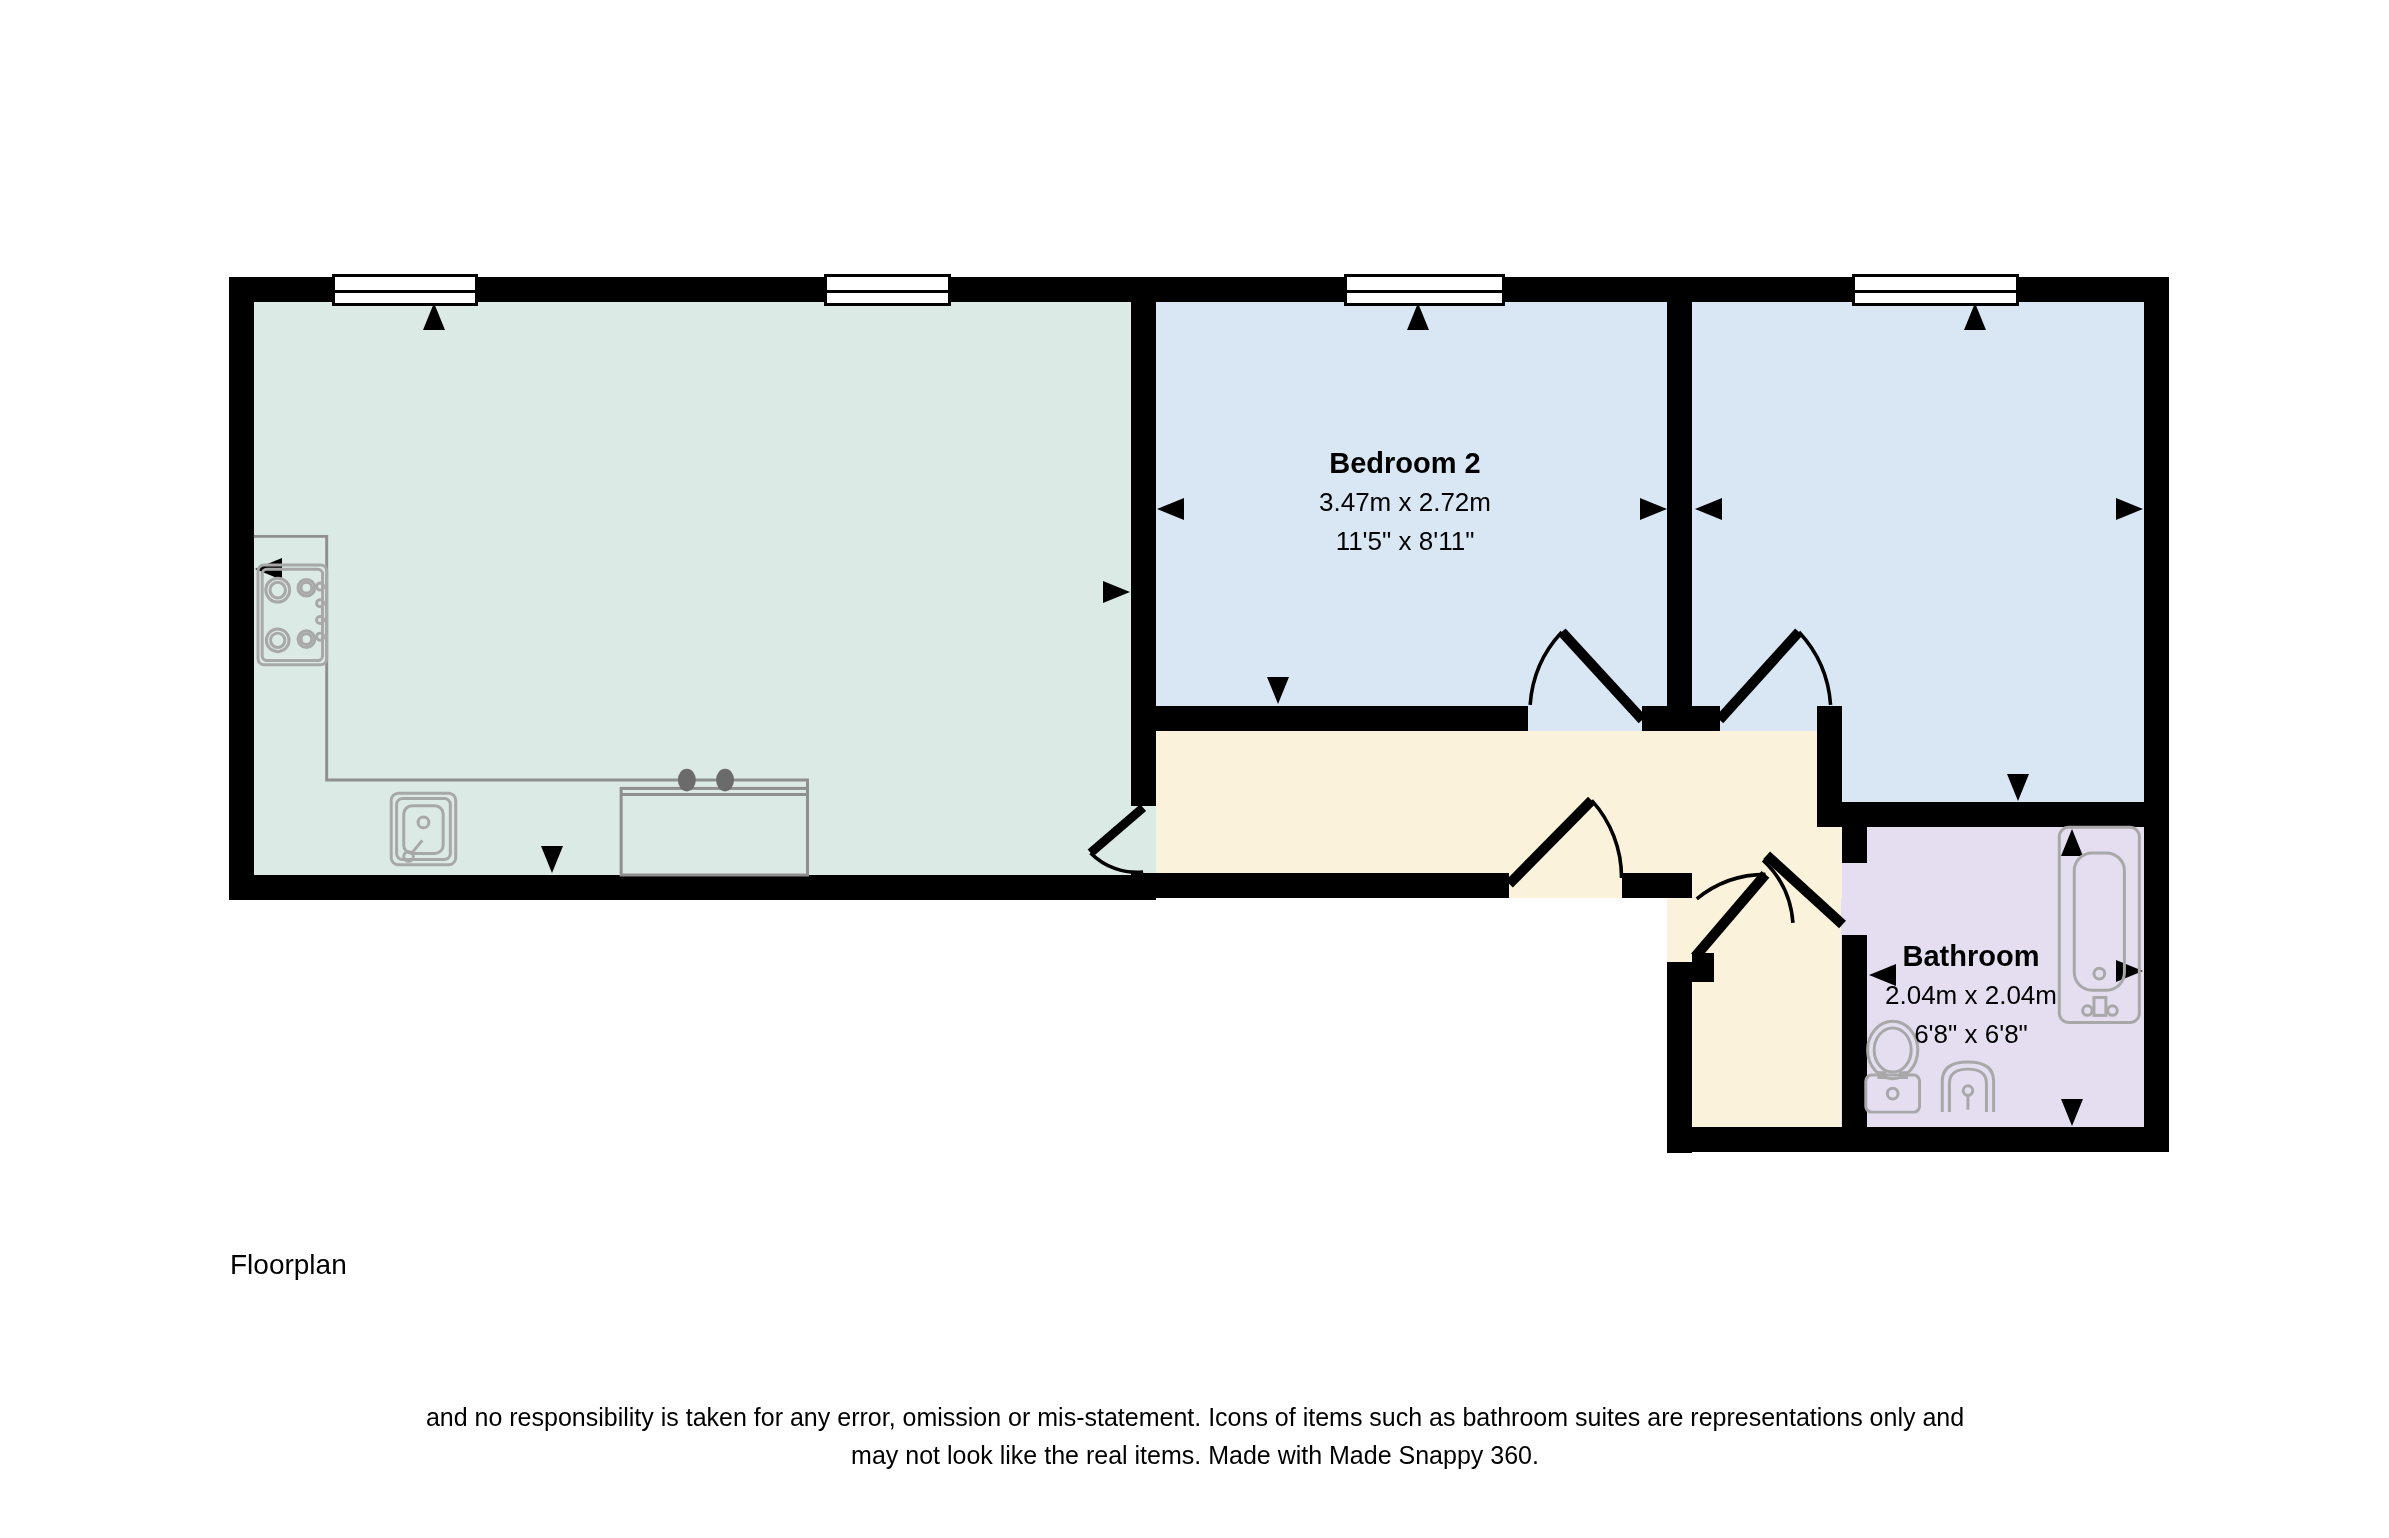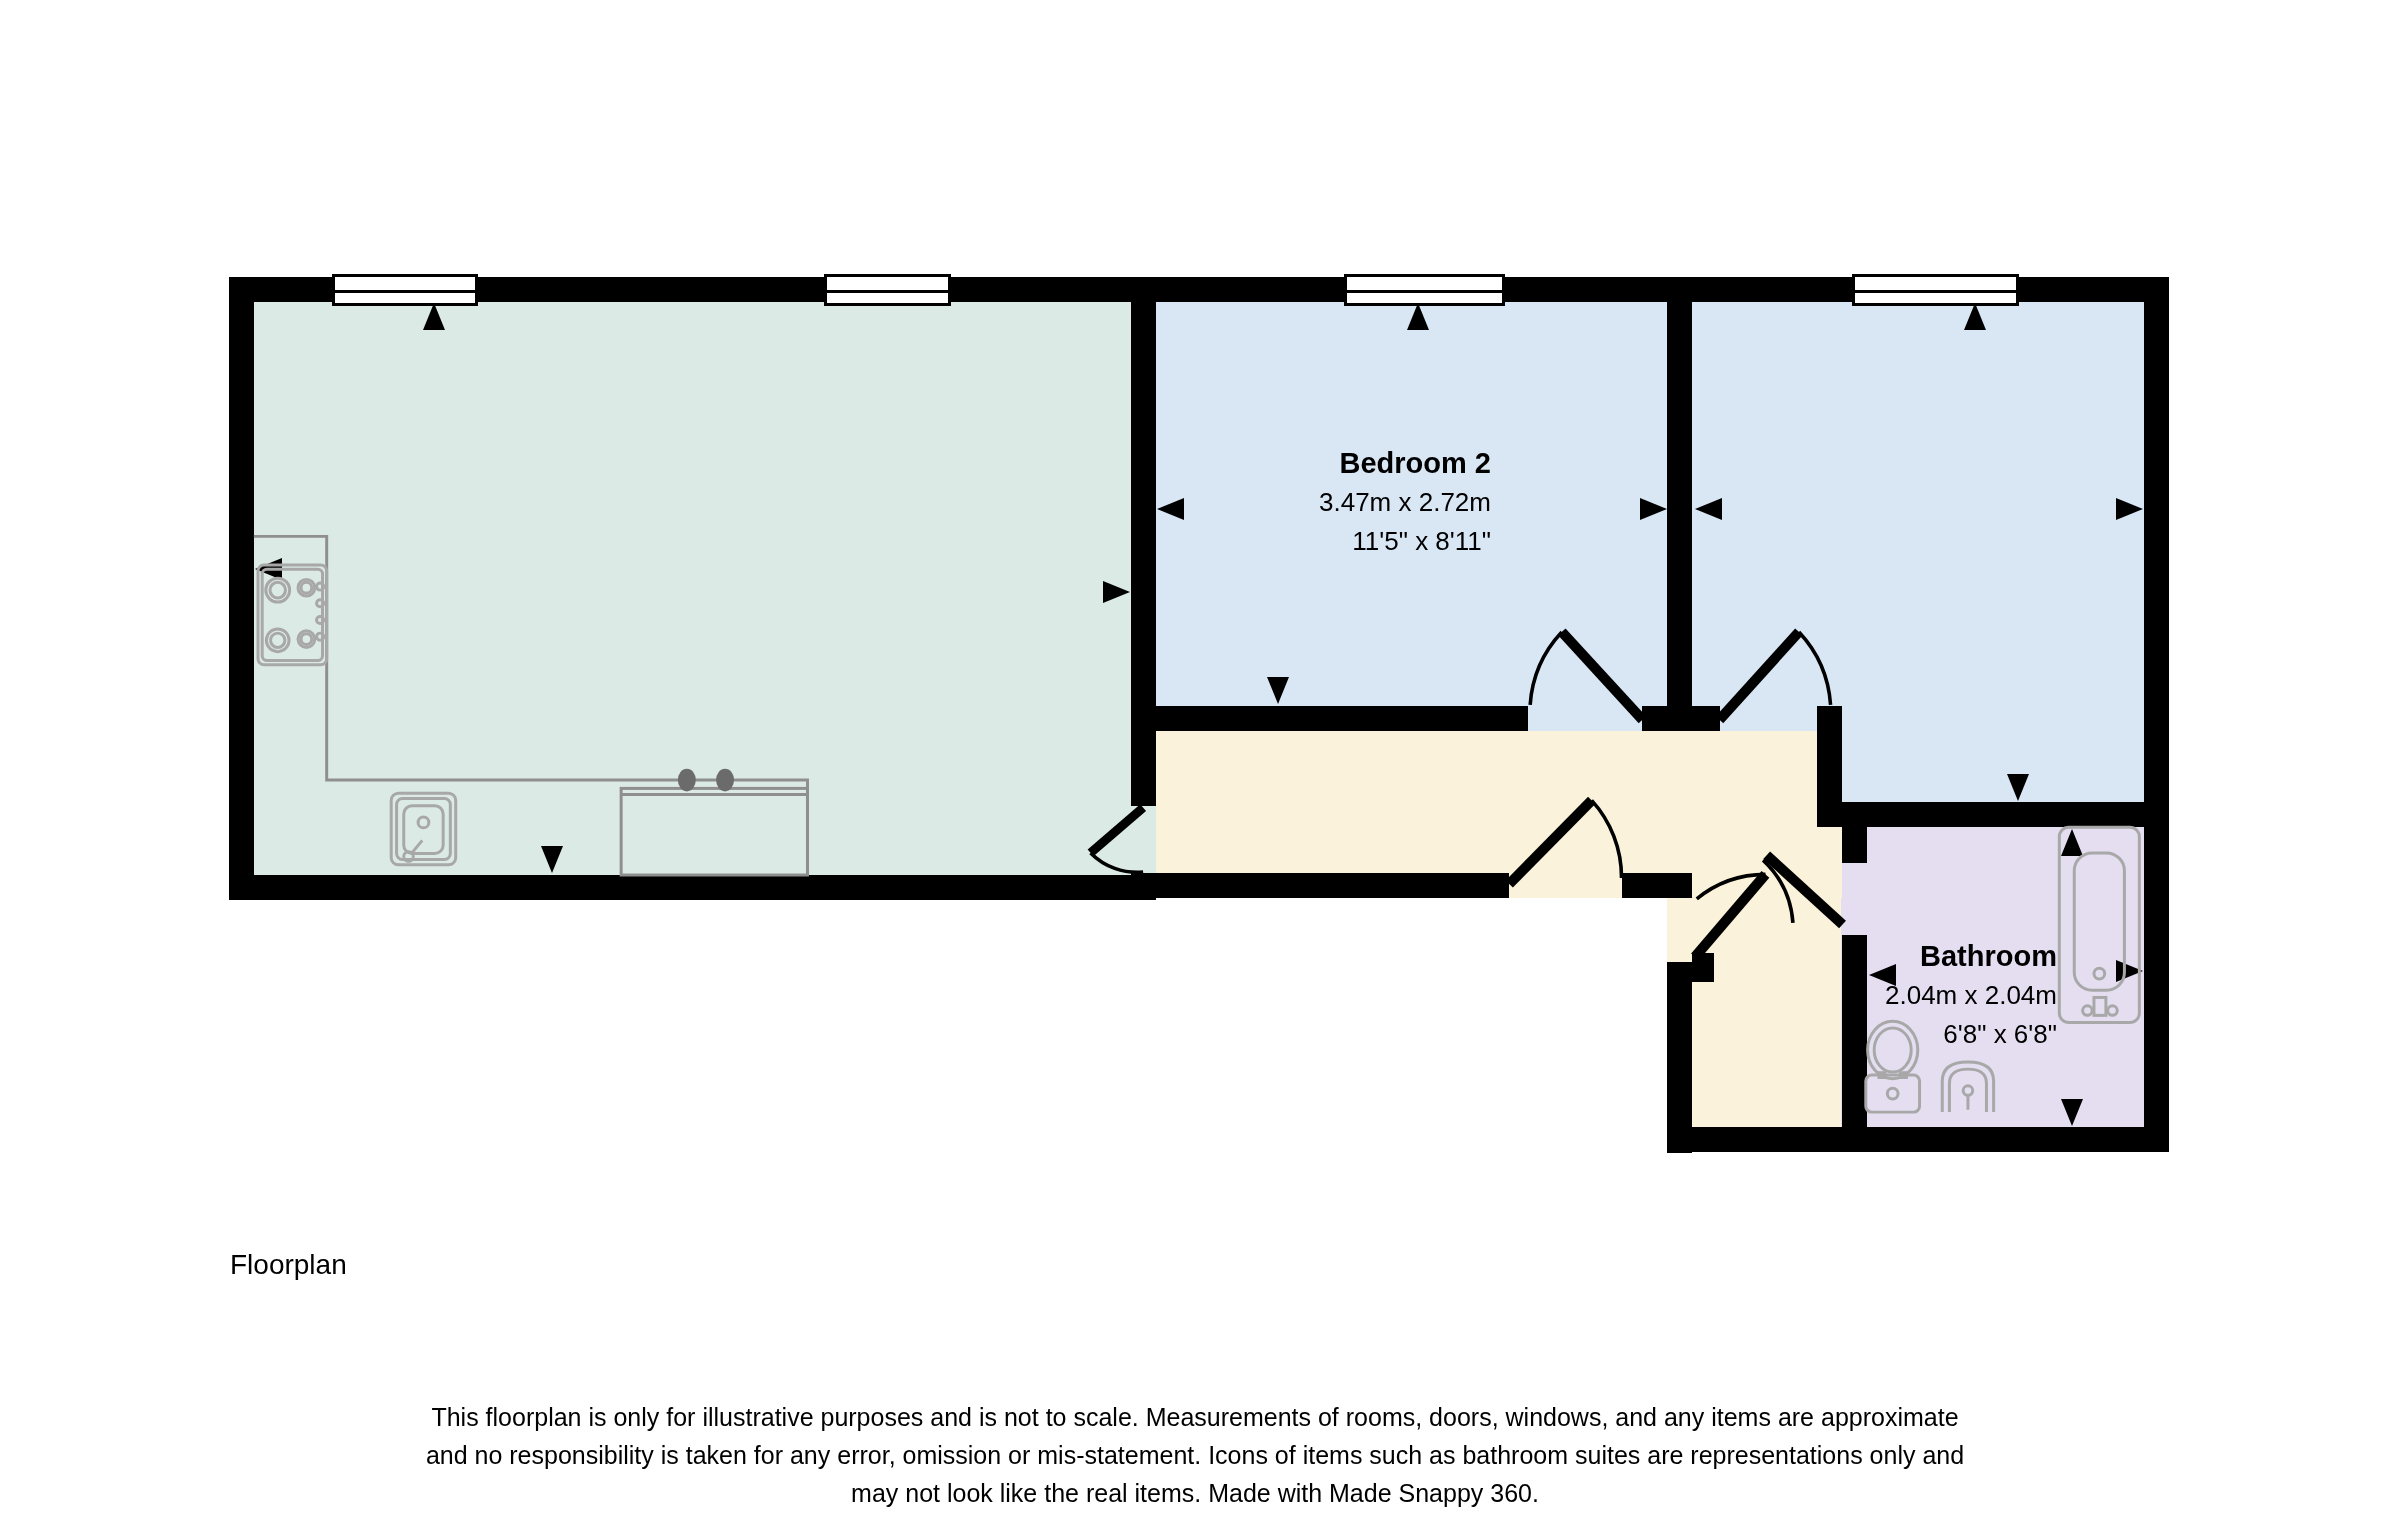--- a/index.html
+++ b/index.html
@@ -2,21 +2,21 @@
 <html style="font-size:9.6px"><head>
 <meta charset="utf-8">
 <style>
   html,body{margin:0;padding:0;background:#ffffff;}
   #stage{position:relative;width:2389px;height:1538px;background:#ffffff;overflow:hidden;
          font-family:"Liberation Sans","DejaVu Sans",sans-serif;color:#000;}
   .fill{position:absolute;}
   .wall{position:absolute;background:#000;}
   .window{position:absolute;background:#fff;border:3px solid #000;box-sizing:border-box;}
   .window .pane-divider{position:absolute;left:0;right:0;top:12.5px;height:3px;background:#000;}
-  .room-label{position:absolute;transform:translate(-50%,-50%);text-align:right;white-space:nowrap;}
+  .room-label{position:absolute;transform:translate(-50%,-50%);text-align:center;white-space:nowrap;}
   .room-name{font-size:29px;font-weight:bold;line-height:39px;}
   .room-dim{font-size:26px;line-height:39px;}
   .arrow{position:absolute;width:0;height:0;}
   .arrow-up{border-left:11.3px solid transparent;border-right:11.3px solid transparent;border-bottom:27.5px solid #000;}
   .arrow-down{border-left:11.3px solid transparent;border-right:11.3px solid transparent;border-top:27.5px solid #000;}
   .arrow-left{border-top:11.3px solid transparent;border-bottom:11.3px solid transparent;border-right:27.5px solid #000;}
   .arrow-right{border-top:11.3px solid transparent;border-bottom:11.3px solid transparent;border-left:27.5px solid #000;}
   #vector-layer{position:absolute;left:0;top:0;width:2389px;height:1538px;}
   .page-title{position:absolute;left:230px;top:1246px;font-size:28px;line-height:38px;}
   .disclaimer{position:absolute;left:1195px;top:1398px;transform:translateX(-50%);
@@ -175,19 +175,18 @@
     <div class="room-dim">11'5" x 8'11"</div>
   </div>
   <div class="room-label" style="left:1971px;top:995px;">
     <div class="room-name">Bathroom</div>
     <div class="room-dim">2.04m x 2.04m</div>
     <div class="room-dim">6'8" x 6'8"</div>
   </div>
 
   <div class="page-title">Floorplan</div>
   <div class="disclaimer">
-    <div>This floorplan is only for illustrative purposes and is not to scale. Measurements of rooms, doors, windows, and any items are approximate</div>
     <div>and no responsibility is taken for any error, omission or mis-statement. Icons of items such as bathroom suites are representations only and</div>
     <div>may not look like the real items. Made with Made Snappy 360.</div>
   </div>
 
 </div>
 
 
 </body></html>

